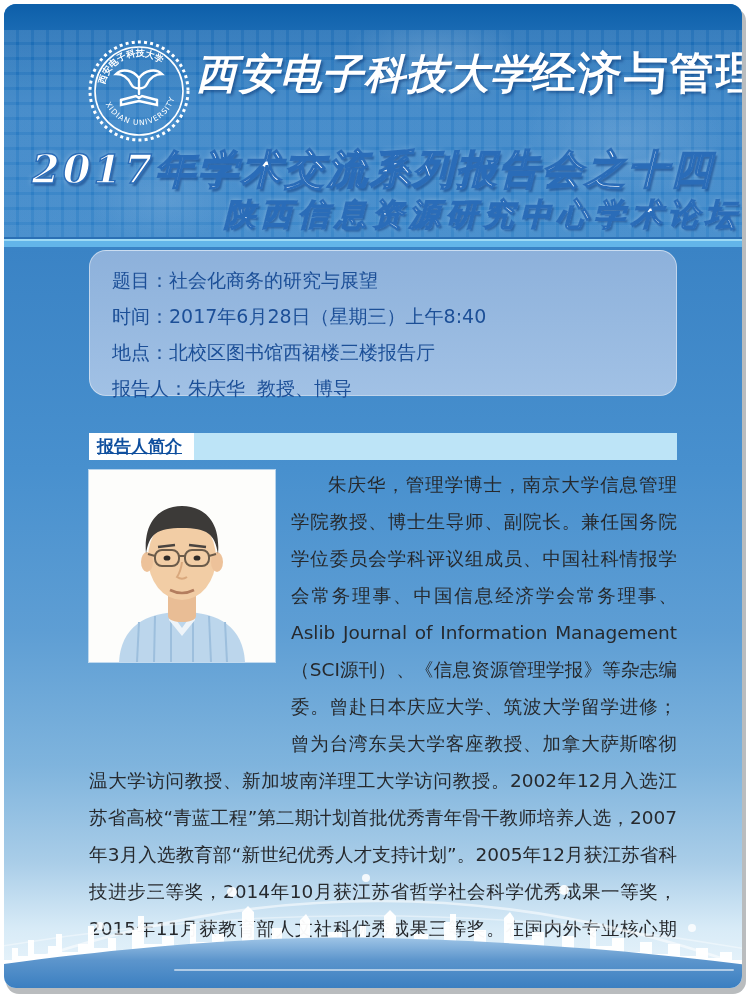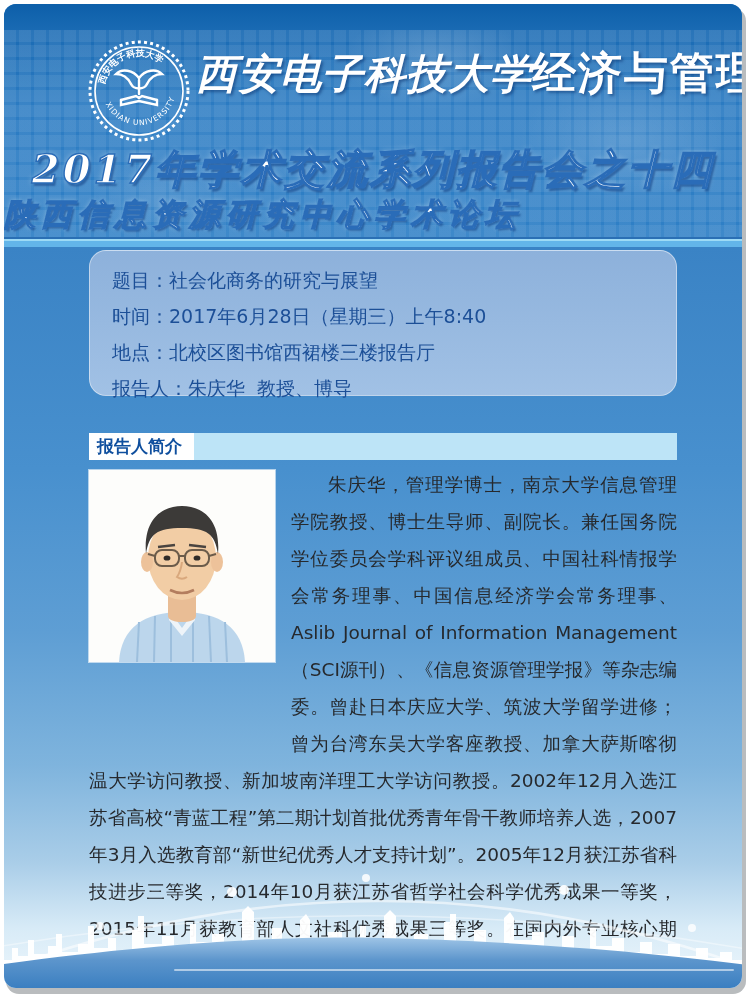--- a/index.html
+++ b/index.html
@@ -25,42 +25,42 @@
                letter-spacing:2px;text-shadow:2px 2px 3px rgba(10,50,110,.55);}
   .school-en{position:absolute;left:196px;top:96px;color:#fff;font-size:20.5px;letter-spacing:.2px;
              text-shadow:1px 1px 2px rgba(10,50,110,.5);}
 
   
   .banner1{position:absolute;left:0;top:138px;width:100%;text-align:center;
            font-family:"DejaVu Serif","Liberation Serif",serif;font-weight:bold;font-style:italic;
            font-size:40px;letter-spacing:3px;color:#ffffff;
            -webkit-text-stroke:1.4px #2a6cb8;
            text-shadow:2px 3px 2px rgba(18,70,140,.65),0 0 6px rgba(255,255,255,.4);}
-  .banner2{position:absolute;left:0;top:190px;width:100%;text-align:left;
+  .banner2{position:absolute;left:0;top:190px;width:100%;text-align:right;
            font-family:"DejaVu Serif","Liberation Serif",serif;font-weight:bold;font-style:italic;
            font-size:31px;letter-spacing:6px;color:#ffffff;
            -webkit-text-stroke:1.2px #2a6cb8;
            text-shadow:2px 2px 2px rgba(18,70,140,.65),0 0 5px rgba(255,255,255,.4);}
 
   
   .divider{position:absolute;left:0;top:233px;width:100%;height:10px;
            background:linear-gradient(180deg,#2a6fb4 0 2px,#9ddaf5 2px 4px,#63b5e9 4px 10px);}
 
   
   .bodybg{position:absolute;left:0;top:243px;width:100%;height:741px;
           background:linear-gradient(180deg,#3a83c5 0%,#4890ce 30%,#5e9ed4 52%,#7fb4dd 70%,#a9cde8 83%,#d8ebf7 92%,#eef7fc 100%);}
 
   .infobox{position:absolute;left:85px;top:246px;width:588px;height:146px;border-radius:17px;
            background:linear-gradient(180deg,#8db1db,#a1c1e5);border:1px solid rgba(255,255,255,.45);
            box-sizing:border-box;padding:11px 0 0 22px;}
   .inforow{height:36px;line-height:36px;font-size:19px;color:#1c4f97;white-space:pre;}
 
   .section-bar{position:absolute;left:85px;top:429px;width:588px;height:27px;display:flex;align-items:stretch;}
   .section-label{background:#ffffff;color:#0f4f9e;font-weight:bold;font-size:17px;line-height:27px;
-                 padding:0 12px 0 8px;white-space:nowrap;}
+                 padding:0 12px 0 8px;white-space:nowrap;text-decoration:underline;}
   .section-fill{flex:1;background:#bde4f7;}
 
   .bio-area{position:absolute;left:85px;top:462px;width:588px;}
   .photo{float:left;width:186px;height:192px;margin:4px 16px 64px 0;background:#fff;
          box-shadow:0 0 0 1px rgba(255,255,255,.6);}
   .bio-text{margin:0;font-size:18.5px;line-height:37px;color:#26292d;text-align:justify;
             text-indent:2em;font-weight:500;}
 
   
   .footer{position:absolute;left:0;bottom:0;width:100%;height:132px;}

